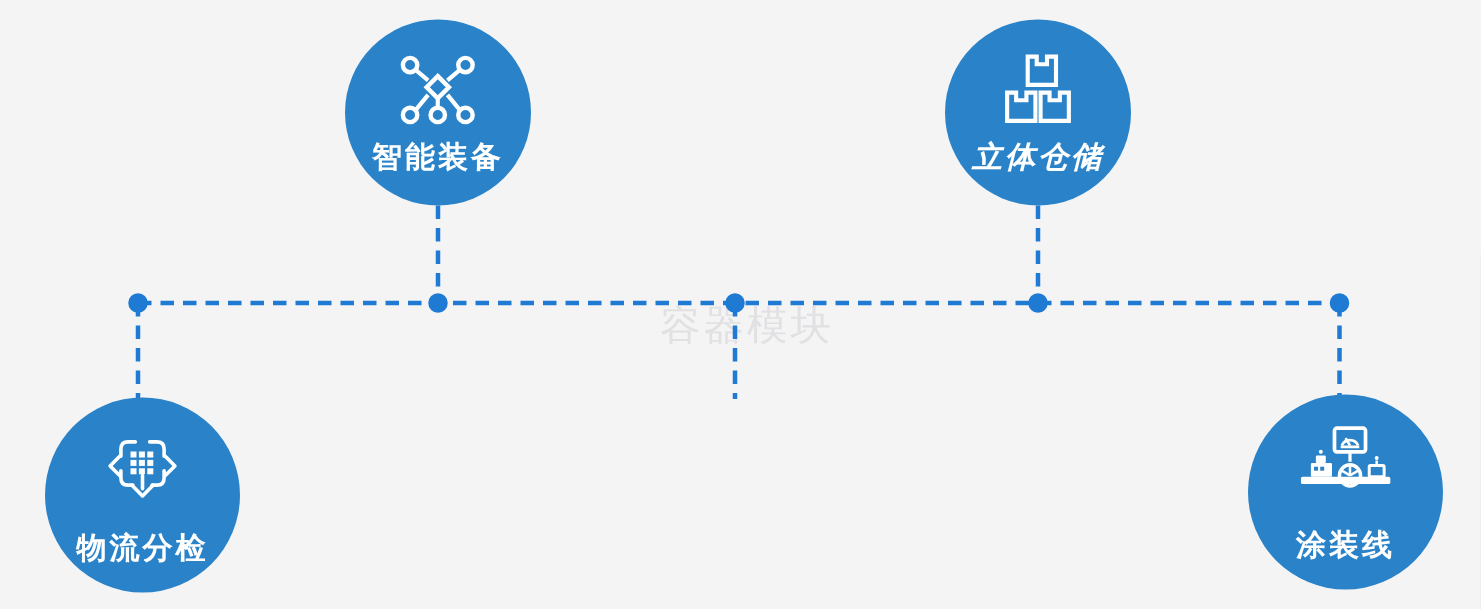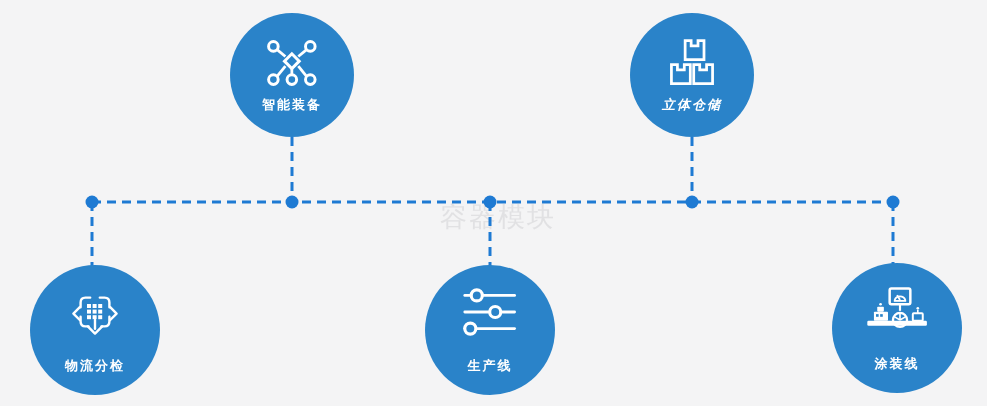--- a/index.html
+++ b/index.html
@@ -56,21 +56,21 @@
 
   .node .icon {
     display: block;
     height: 48px;
     margin-bottom: 11px;
   }
   .node .icon svg { display: block; height: 100%; }
 
   .node .label {
     color: #ffffff;
-    font-size: 13px;
+    font-size: 20px;
     font-weight: 700;
     letter-spacing: 2px;
     white-space: nowrap;
     line-height: 1;
   }
 </style>
 </head>
 <body>
 
 <div class="stage">
@@ -149,37 +149,20 @@
             <rect x="34" y="27" width="5" height="5"></rect>
           <rect x="20" y="34" width="5" height="5"></rect>
             <rect x="27" y="34" width="5" height="5"></rect>
             <rect x="34" y="34" width="5" height="5"></rect>
         </g>
       </svg>
     </span>
     <span class="label">物流分检</span>
   </div>
 
-  <div class="node bottom node-production-line">
-    <span class="icon">
-      <svg viewBox="0 0 60 52" fill="none" stroke="#ffffff" stroke-linecap="round">
-        <g stroke-width="3">
-          <line x1="3" y1="8" x2="57" y2="8"></line>
-          <line x1="3" y1="26" x2="57" y2="26"></line>
-          <line x1="3" y1="44" x2="57" y2="44"></line>
-        </g>
-        <g stroke-width="3.4" fill="#2a83c9">
-          <circle cx="16" cy="8" r="6"></circle>
-          <circle cx="36" cy="26" r="6"></circle>
-          <circle cx="9" cy="44" r="6"></circle>
-        </g>
-      </svg>
-    </span>
-    <span class="label">生产线</span>
-  </div>
 
   <div class="node bottom node-coating-line">
     <span class="icon">
       <svg viewBox="0 0 80 58" fill="none" stroke="#ffffff">
 
         <rect x="31" y="3" width="25" height="19" rx="2" stroke-width="3"></rect>
         <path d="M37,17 A7,7 0 0 1 50,17" stroke-width="2.2"></path>
         <line x1="43.5" y1="17" x2="40" y2="11" stroke-width="2.2"></line>
         <line x1="36" y1="18" x2="51" y2="18" stroke-width="2.2"></line>
         <line x1="43.5" y1="22" x2="43.5" y2="30" stroke-width="2.6"></line>

